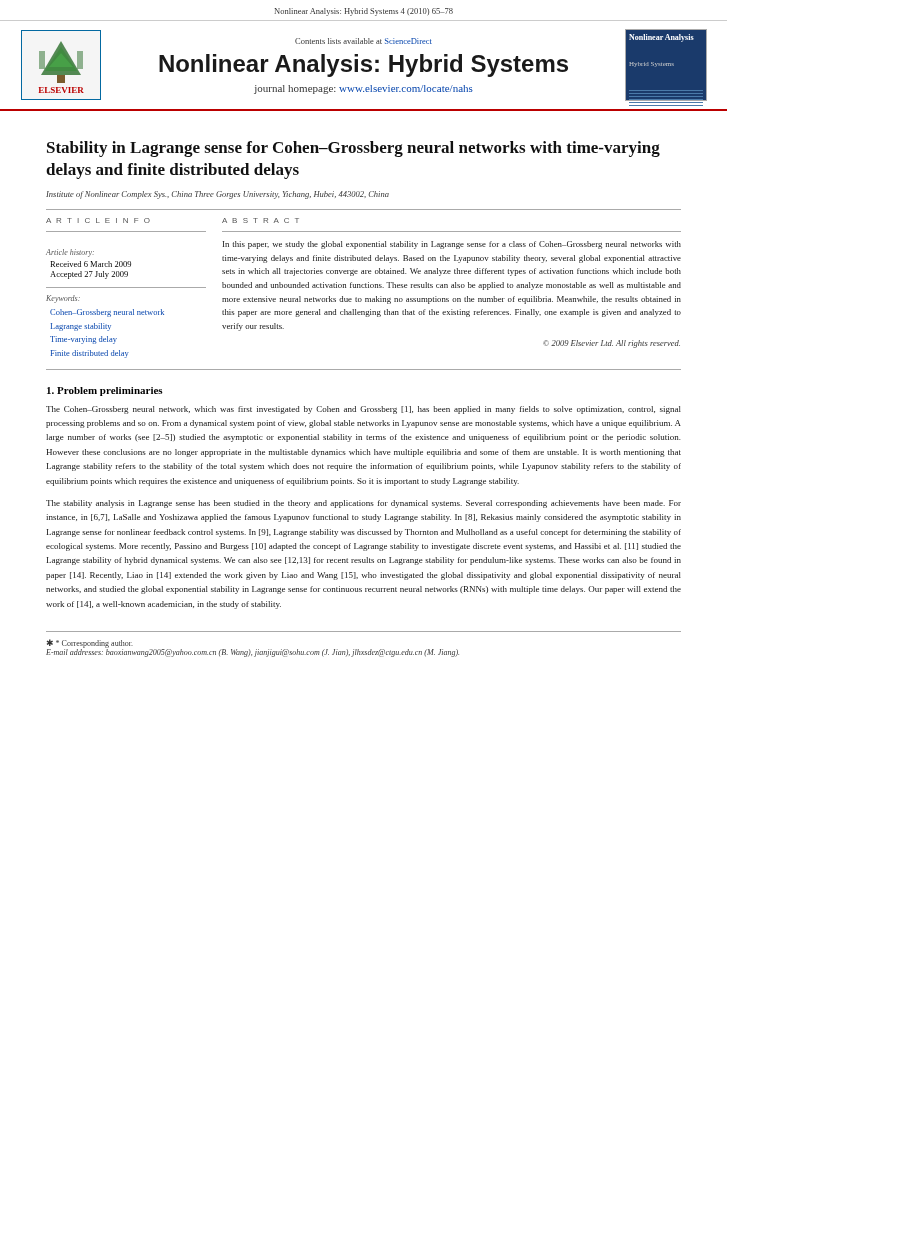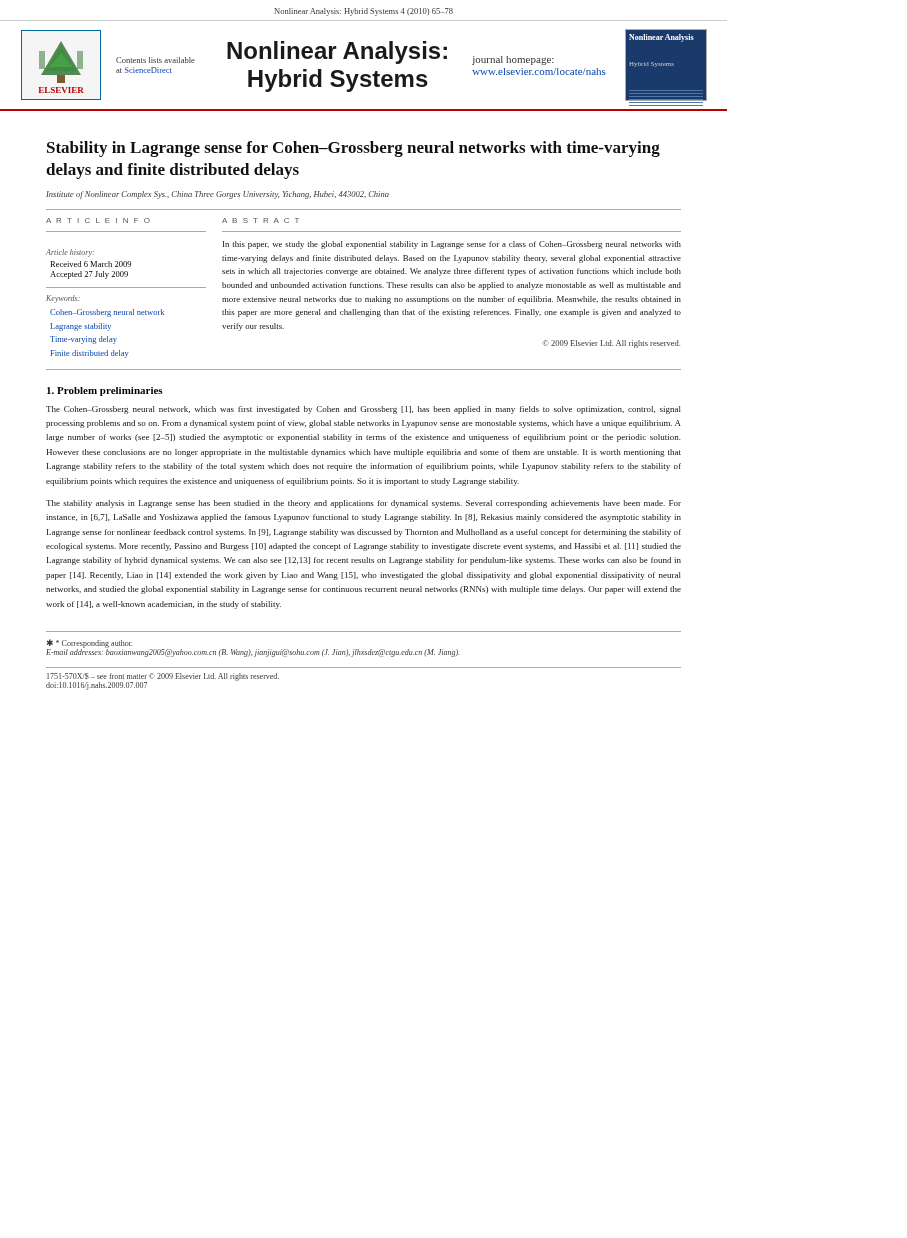--- a/index.html
+++ b/index.html
@@ -57,21 +57,21 @@
       background: #f5f5f5;
       padding-bottom: 4px;
     }
     .elsevier-logo .elsevier-tree {
       width: 60px;
       height: 48px;
     }
     .journal-header .center-info {
       flex: 1;
       display: flex;
-      flex-direction: row;
+      flex-direction: column;
       align-items: center;
       justify-content: center;
       gap: 4px;
     }
     .sciencedirect-link {
       font-size: 8.5px;
       color: #333;
     }
     .sciencedirect-link a {
       color: #0645ad;
@@ -218,20 +218,21 @@
       font-size: 8.8px;
       line-height: 1.55;
       text-align: justify;
       color: #111;
     }
     .abstract-copyright {
       text-align: right;
       font-size: 8.5px;
       color: #333;
       margin-top: 4px;
+      font-style: italic;
     }
 
     
     .section-heading {
       font-size: 11px;
       font-weight: bold;
       margin-top: 14px;
       margin-bottom: 6px;
     }
 
@@ -380,19 +381,15 @@
     <div class="footnote-area">
       <div>
         <span class="fn-star">✱</span>
         <span>* Corresponding author.</span>
       </div>
       <div>
         <span style="font-style:italic;">E-mail addresses: baoxianwang2005@yahoo.com.cn (B. Wang), jianjigui@sohu.com (J. Jian), jlhxsdez@ctgu.edu.cn (M. Jiang).</span>
       </div>
     </div>
 
-    <div class="bottom-bar">
-      <div>1751-570X/$ – see front matter © 2009 Elsevier Ltd. All rights reserved.</div>
-      <div>doi:10.1016/j.nahs.2009.07.007</div>
-    </div>
 
   </div>
 </div>
 
 </body></html>

